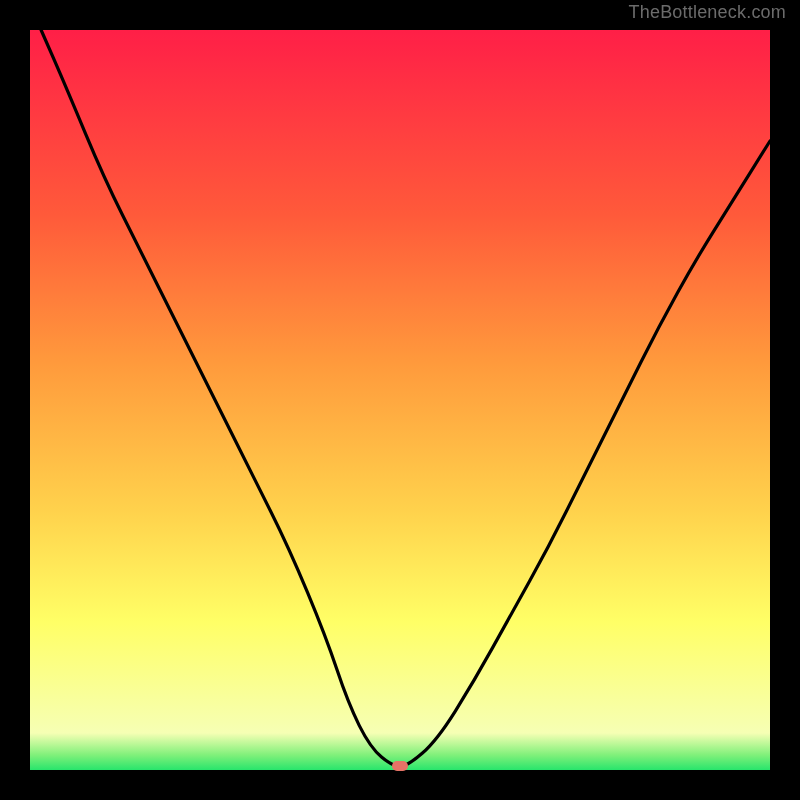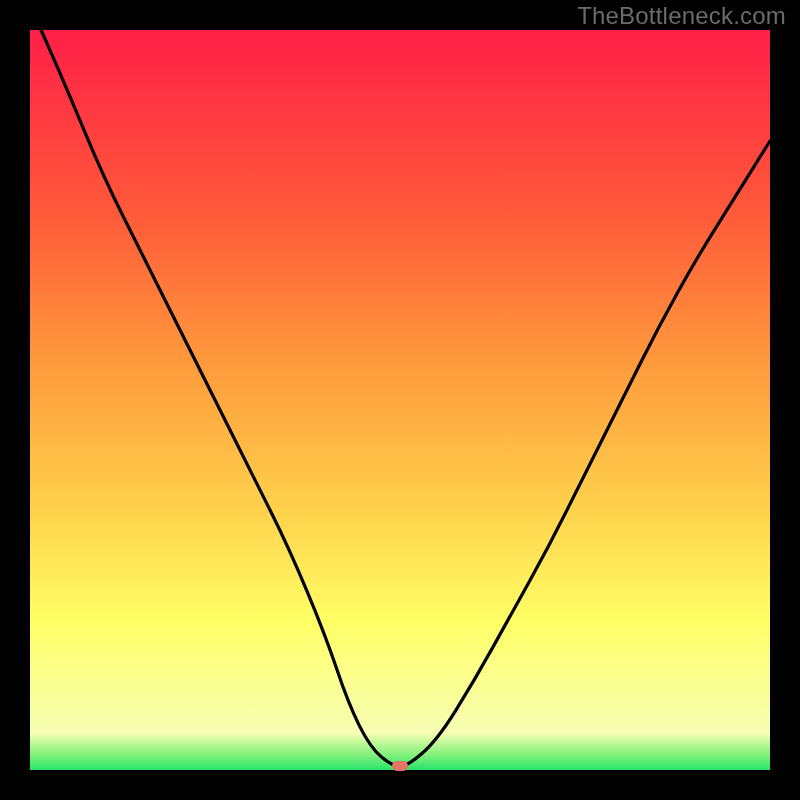--- a/index.html
+++ b/index.html
@@ -14,21 +14,21 @@
     position: relative;
     width: 800px;
     height: 800px;
     background: #000;
   }
   .watermark {
     position: absolute;
     top: 2px;
     right: 14px;
     font-family: Arial, Helvetica, sans-serif;
-    font-size: 24px;
+    font-size: 18px;
     font-weight: 500;
     color: #6b6b6b;
     letter-spacing: 0.2px;
     z-index: 5;
   }
   .plot {
     position: absolute;
     left: 30px;
     top: 30px;
     width: 740px;

